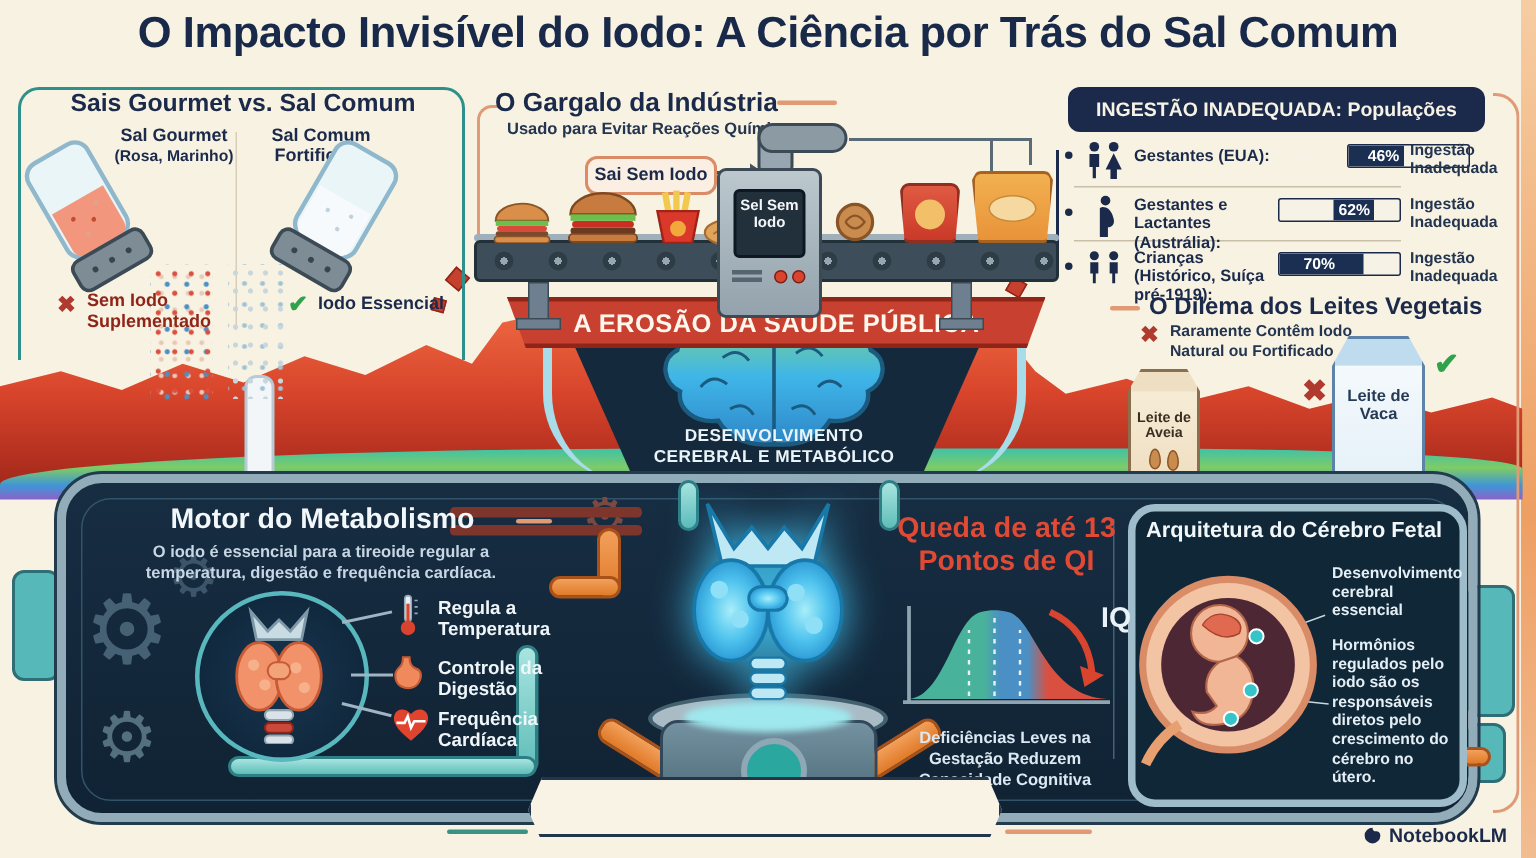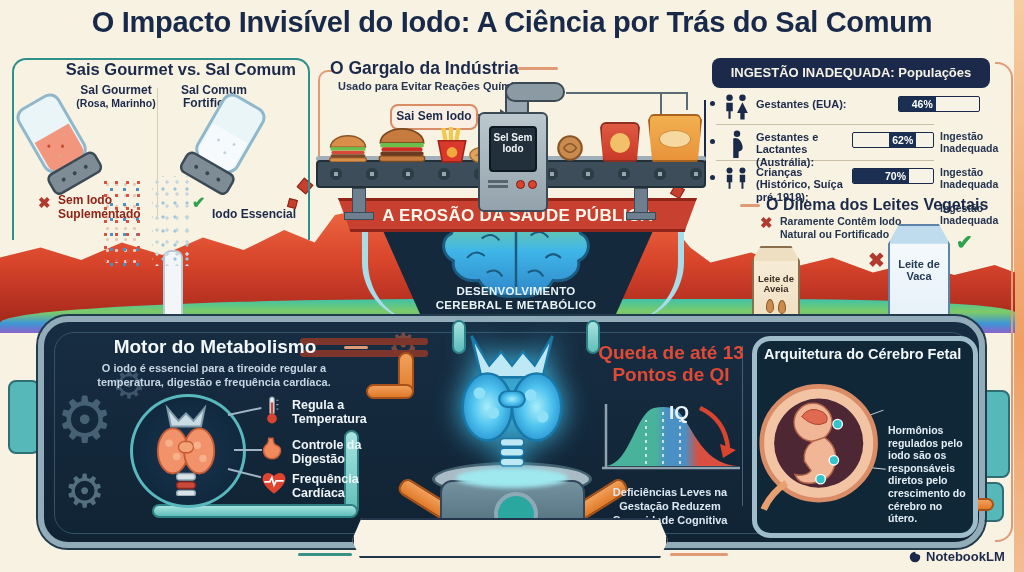--- a/index.html
+++ b/index.html
@@ -27,21 +27,21 @@
   .banner{left:338px;top:198px;width:359px;height:34px;z-index:15;background:#C8402F;
       border-top:3px solid #8F2418;border-bottom:3px solid #8F2418;box-sizing:border-box;
       clip-path:polygon(0 0,100% 0,96.5% 100%,3.5% 100%);
       color:#FDF6EC;font-size:17px;font-weight:800;text-align:center;line-height:29px;letter-spacing:.3px;}
   .brain-caption{left:428px;top:284px;width:176px;z-index:16;color:#EAF4F8;font-size:11.5px;
       font-weight:800;text-align:center;line-height:1.25;letter-spacing:.3px;}
   .debris{z-index:16;background:#C6402E;border:1px solid #8F2418;}
   
   .gourmet{left:12px;top:58px;width:298px;height:182px;z-index:20;border:2.5px solid #2F8F8A;
       border-bottom:none;border-radius:14px 14px 0 0;box-sizing:border-box;}
-  .gourmet-h{left:28px;top:60px;width:268px;font-size:16.5px;font-weight:800;text-align:right;z-index:21;}
+  .gourmet-h{left:28px;top:60px;width:268px;font-size:16.5px;font-weight:800;text-align:center;z-index:21;}
   .vline{width:1px;background:#D8CEBA;z-index:20;}
   .shaker{z-index:21;}
   .particles{z-index:21;}
   .p-left{background-image:radial-gradient(circle,#D95040 1.4px,transparent 2px),
                            radial-gradient(circle,#4A90C4 1.4px,transparent 2px),
                            radial-gradient(circle,#E8C9B8 1.2px,transparent 2px);
           background-size:11px 13px,13px 15px,9px 11px;background-position:0 0,5px 6px,3px 3px;}
   .p-right{background-image:radial-gradient(circle,#C9D6DC 1.4px,transparent 2px),
                             radial-gradient(circle,#9EC4D6 1.2px,transparent 2px);
           background-size:10px 12px,12px 14px;background-position:0 0,5px 6px;}
@@ -84,21 +84,21 @@
   .chips{z-index:32;border:2px solid #8F2F22;box-sizing:border-box;
       clip-path:polygon(6% 0,94% 0,100% 12%,92% 100%,8% 100%,0 12%);border-radius:6px;}
   
   .pill{left:712px;top:58px;width:278px;height:30px;z-index:21;background:#1B2A4A;border-radius:8px;
       color:#F6F2E6;font-size:13px;font-weight:800;text-align:center;line-height:30px;}
   .row-label{font-size:11px;font-weight:800;line-height:1.12;z-index:21;}
   .bar{width:82px;height:16px;border:1.5px solid #1B2A4A;background:#F6F2E6;border-radius:2px;
       z-index:21;box-sizing:border-box;overflow:hidden;}
   .bar-fill{height:100%;background:#1B2F52;color:#fff;font-size:10.5px;font-weight:800;
       text-align:right;line-height:14px;padding-right:3px;box-sizing:border-box;}
-  .status{font-size:10.5px;font-weight:bold;color:#24354F;line-height:1.15;z-index:21;margin-top:36px;}
+  .status{font-size:10.5px;font-weight:bold;color:#24354F;line-height:1.15;z-index:21;}
   .hr{height:1px;background:#C9BFA8;z-index:20;}
   .dotline{left:704px;top:100px;width:1.5px;height:80px;background:#1B2A4A;z-index:20;}
   .ddot{width:5px;height:5px;border-radius:50%;background:#1B2A4A;z-index:21;}
   .picon{z-index:21;}
   
   .milk-h{left:766px;top:196px;font-size:16px;font-weight:800;z-index:21;}
   .milk-warn{left:780px;top:215px;width:132px;font-size:10.5px;font-weight:800;color:#24354F;
       line-height:1.2;z-index:21;}
   .carton{z-index:21;box-sizing:border-box;border:2px solid #8A6F4E;
       clip-path:polygon(0 20%,18% 0,82% 0,100% 20%,100% 100%,0 100%);
@@ -133,21 +133,21 @@
       background:#A9BCC6;border:3px solid #43606F;box-sizing:border-box;}
   .pedestal-glow{left:456px;top:468px;width:112px;height:20px;border-radius:50%;z-index:33;
       background:#9FE8EE;filter:blur(2px);}
   .pedestal-base{left:440px;top:480px;width:145px;height:58px;z-index:32;border-radius:12px;
       background:linear-gradient(180deg,#74919F,#4E6B7A);border:2.5px solid #32485a;box-sizing:border-box;}
   .base-port{left:494px;top:492px;width:36px;height:36px;border-radius:50%;background:#2AA8A0;
       border:4px solid #8FA8B5;z-index:33;}
   
   .iq-h{left:598px;top:342px;width:146px;font-size:19px;font-weight:800;color:#E04A35;
       text-align:center;line-height:1.15;z-index:32;}
-  .iq-label{left:669px;top:402px;font-size:19px;font-weight:800;color:#E8F2F8;z-index:33;}
+  .iq-label{left:734px;top:402px;font-size:19px;font-weight:800;color:#E8F2F8;z-index:33;}
   .iq-caption{left:592px;top:486px;width:156px;font-size:11px;font-weight:800;color:#DCE8F2;
       text-align:center;line-height:1.25;z-index:32;}
   .divider-v{width:1px;background:#44607A;z-index:31;}
   
   .fetal{left:752px;top:336px;width:226px;height:202px;z-index:31;border-radius:18px;
       background:#0F2737;border:5px solid #9FBCCB;box-sizing:border-box;}
   .fetal-h{left:764px;top:346px;width:205px;font-size:14.5px;font-weight:800;color:#F2F7FA;z-index:32;}
   .fetal-callout{font-size:10.5px;font-weight:bold;color:#E4EEF5;line-height:1.2;z-index:33;}
   .fline{height:1.2px;background:#C9D7E0;z-index:32;transform-origin:left center;}
   
@@ -209,21 +209,21 @@
     <circle cx="22" cy="87" r="2" fill="#39454E"></circle>
       <circle cx="35" cy="87" r="2" fill="#39454E"></circle>
       <circle cx="48" cy="87" r="2" fill="#39454E"></circle>
   </svg>
   <div class="abs particles p-left" style="left:100px;top:176px;width:42px;height:92px;"></div>
   <div class="abs particles p-right" style="left:152px;top:176px;width:40px;height:90px;"></div>
 
   <span class="abs xmark" style="left:38px;top:194px;">✖</span>
   <div class="abs verdict" style="left:58px;top:194px;width:92px;color:#8F2418;">Sem Iodo Suplementado</div>
   <span class="abs check" style="left:192px;top:193px;">✔</span>
-  <div class="abs verdict" style="left:212px;top:196px;width:100px;margin-top:12px;">Iodo Essencial</div>
+  <div class="abs verdict" style="left:212px;top:196px;width:100px;">Iodo Essencial</div>
 
   <div class="abs bracketL"></div>
   <div class="abs ind-h">O Gargalo da Indústria</div>
   <div class="abs dash" style="left:518px;top:67px;width:40px;"></div>
   <div class="abs ind-sub">Usado para Evitar Reações Químicas</div>
 
   <div class="abs callout">Sai Sem Iodo</div>
   <div class="abs c-line"></div>
   <div class="abs c-arr"></div>
 
@@ -323,21 +323,21 @@
   <svg class="abs picon" style="left:722px;top:166px;" width="28" height="24" viewBox="0 0 26 22">
     <g fill="#1B2A4A">
         <circle cx="7" cy="4" r="2.8"></circle>
         <path d="M4.5,8 h5 v7 h-1.6 v6 h-1.8 v-6 h-1.6 z"></path>
     <circle cx="19" cy="4" r="2.8"></circle>
         <path d="M16.5,8 h5 v7 h-1.6 v6 h-1.8 v-6 h-1.6 z"></path>
       </g>
   </svg>
   <div class="abs row-label" style="left:756px;top:166px;width:96px;">Crianças (Histórico, Suíça pré-1919):</div>
   <div class="abs bar" style="left:852px;top:168px;">
-    <div class="bar-fill" style="width: 70%;">
+    <div class="bar-fill" style="width: 70%; text-align: center;">
       <span>70%</span></div>
   </div>
   <div class="abs status" style="left:940px;top:166px;width:70px;">Ingestão Inadequada</div>
 
   <div class="abs" style="left:995px;top:62px;width:18px;height:480px;border:2.5px solid #E09A76;border-left:none;
        border-radius:0 16px 16px 0;box-sizing:border-box;z-index:20;"></div>
 
   <div class="abs dash" style="left:740px;top:204px;width:20px;"></div>
   <div class="abs milk-h">O Dilema dos Leites Vegetais</div>
   <span class="abs xmark" style="left:760px;top:214px;">✖</span>
@@ -489,20 +489,21 @@
     <path d="M30,118 q-16,10 -24,28" stroke="#E8A070" stroke-width="7" fill="none"></path>
     <circle cx="58" cy="54" r="20" fill="#F0B695" stroke="#B3664A" stroke-width="1.5"></circle>
     <path d="M46,48 q8,-12 22,-5 q7,4 4,11 q-12,7 -26,-6" fill="#E06A4F" stroke="#A8412E" stroke-width="1"></path>
     <path d="M70,70 q15,10 11,29 q-4,17 -23,19 q-15,2 -19,-9 q11,3 17,-4 l-7,-10 q-2,-13 9,-21 z" fill="#F0B695" stroke="#B3664A" stroke-width="1.5"></path>
     <circle cx="84" cy="56" r="5" fill="#35C4C9" stroke="#fff" stroke-width="1.4"></circle>
     <circle cx="80" cy="94" r="5" fill="#35C4C9" stroke="#fff" stroke-width="1.4"></circle>
     <circle cx="66" cy="114" r="5" fill="#35C4C9" stroke="#fff" stroke-width="1.4"></circle>
   </svg>
   <div class="abs fline" style="left:844px;top:424px;width:42px;transform:rotate(-20deg);"></div>
   <div class="abs fline" style="left:840px;top:464px;width:46px;transform:rotate(6deg);"></div>
+  <div class="abs fetal-callout" style="left:888px;top:376px;width:82px;">Desenvolvimento cerebral essencial</div>
   <div class="abs fetal-callout" style="left:888px;top:424px;width:82px;">Hormônios regulados pelo iodo são os responsáveis diretos pelo crescimento do cérebro no útero.</div>
 
   <div class="abs ribbon"></div>
   <div class="abs edge-dash" style="left:298px;top:553px;width:54px;background:#3A9188;"></div>
   <div class="abs edge-dash" style="left:670px;top:553px;width:58px;background:#E09A76;"></div>
 
   <div class="abs watermark">
     <svg width="14" height="14" viewBox="0 0 16 16">
       <path d="M8,2 a6,6 0 1 0 6,6 c0,-2 -1.5,-3.2 -3.2,-3.2 a2.8,2.8 0 0 1 -2.8,-2.8 z" fill="#1B2A4A"></path>
     </svg>

